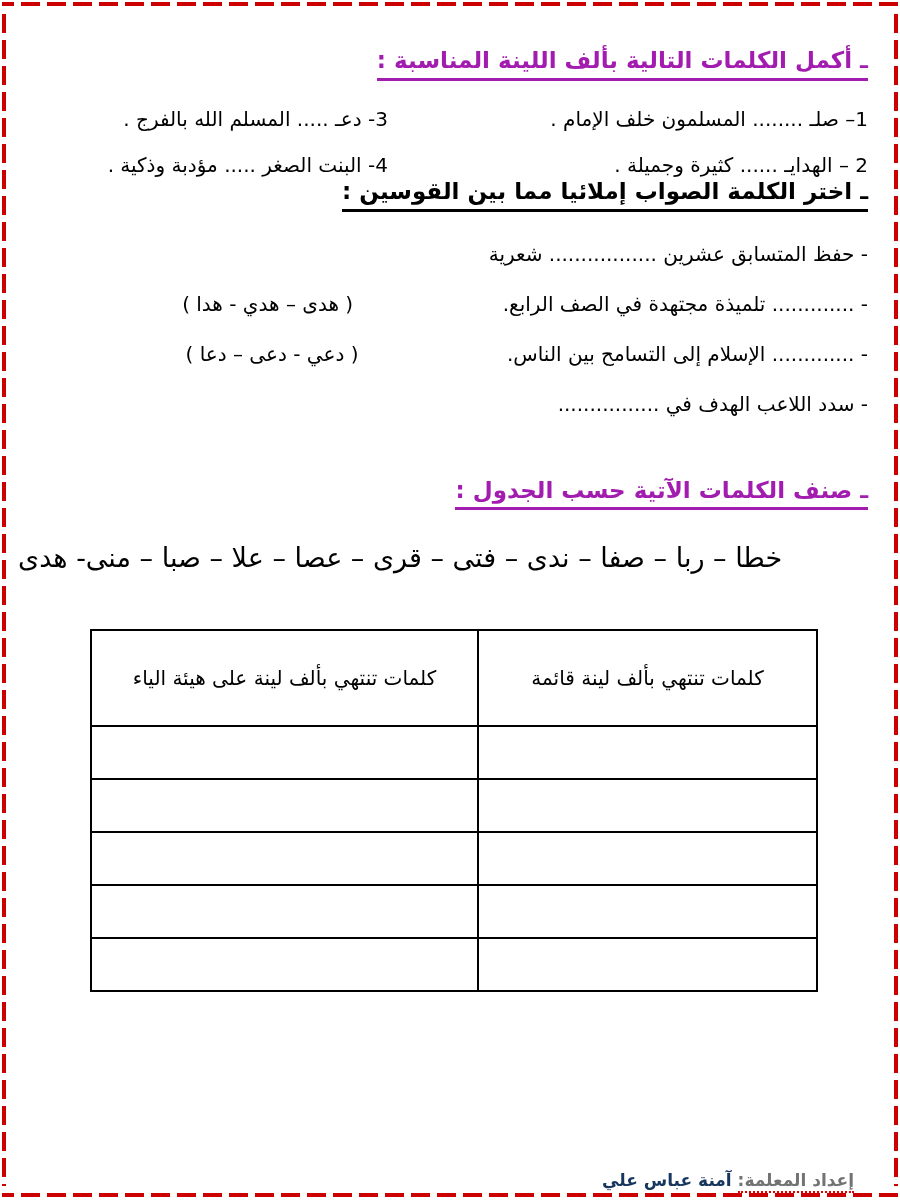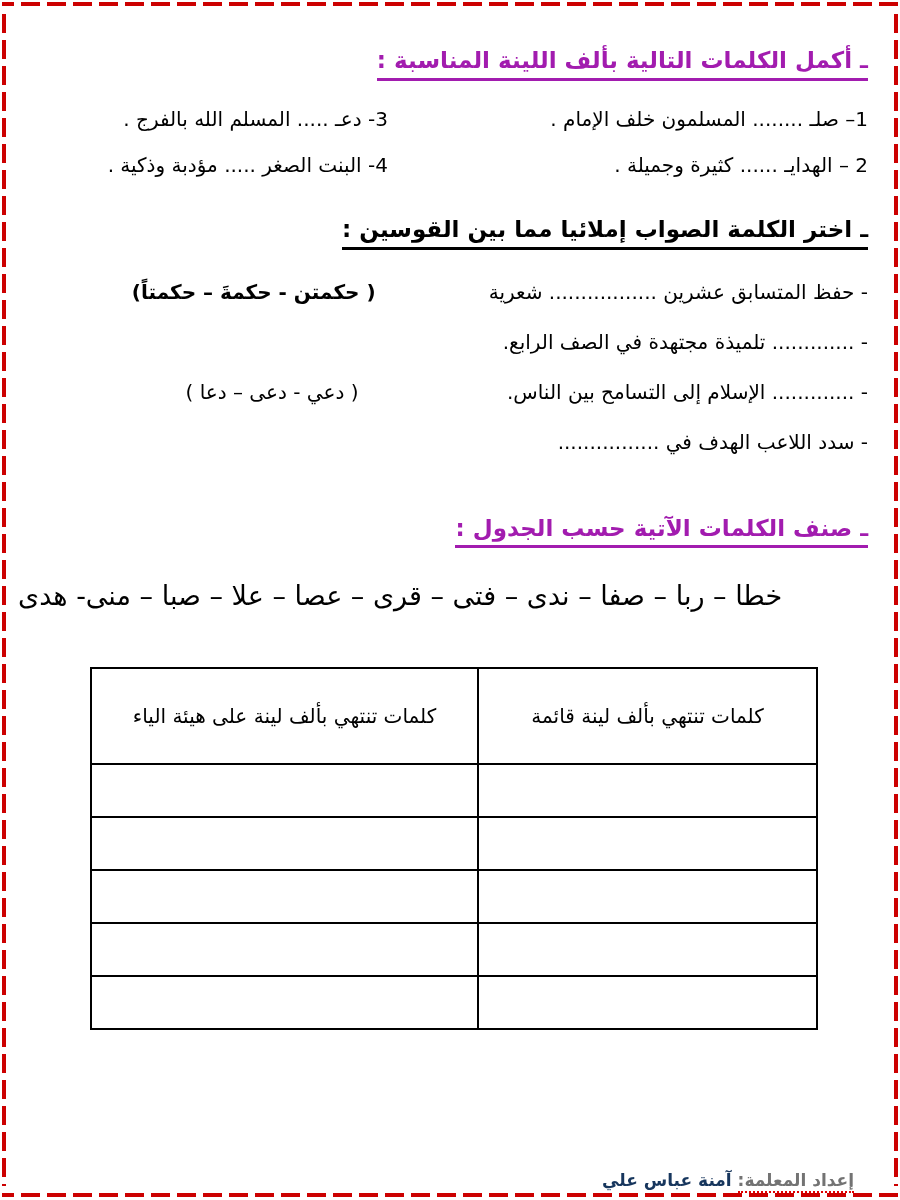--- a/index.html
+++ b/index.html
@@ -26,21 +26,21 @@
   .h-red   { color:#a21caf; }
   .h-black { color:#000000; }
 
   
   .sec1-grid { display:grid; grid-template-columns:1fr 1fr; margin-top:26px; row-gap:22px;
                font-size:20px; color:#000; }
   .sec1-grid .cell   { text-align:right; white-space:nowrap; }
   .sec1-grid .cell-l { padding-right:66px; }
 
   
-  .sec2 { margin-top:38px; }
+  .sec2 { }
   .choices { margin-top:30px; padding-left:2px; }
   .choice-row { display:flex; justify-content:space-between; align-items:baseline;
                 font-size:20px; color:#000; margin-bottom:26px; }
   .choice-row .sentence { white-space:nowrap; }
   .choice-row .options  { width:470px; flex-shrink:0; text-align:center; white-space:nowrap; }
   .choice-row .options.bold { font-weight:bold; }
 
   
   .sec3 { margin-top:60px; }
   .words-line { margin-top:32px; font-size:27px; color:#000; text-align:left;
@@ -84,24 +84,24 @@
     </div>
 
     <div class="sec2">
       <div class="heading h-black">
         <span class="ul">ـ اختر الكلمة الصواب إملائيا مما بين القوسين :</span>
       </div>
 
       <div class="choices">
         <div class="choice-row">
           <span class="sentence">- حفظ المتسابق عشرين ................. شعرية</span>
-          <span class="options bold">( حكمتن - حكمةَ – حكمتاً)</span>
         </div>
         <div class="choice-row">
           <span class="sentence">- ............. تلميذة مجتهدة في الصف الرابع.</span>
+          <span class="options">( هدى – هدي -  هدا )</span>
         </div>
         <div class="choice-row">
           <span class="sentence">- .............  الإسلام إلى التسامح بين الناس.</span>
           <span class="options">( دعي -  دعى –   دعا )</span>
         </div>
         <div class="choice-row">
           <span class="sentence">-  سدد اللاعب الهدف في ................</span>
         </div>
       </div>
     </div>

